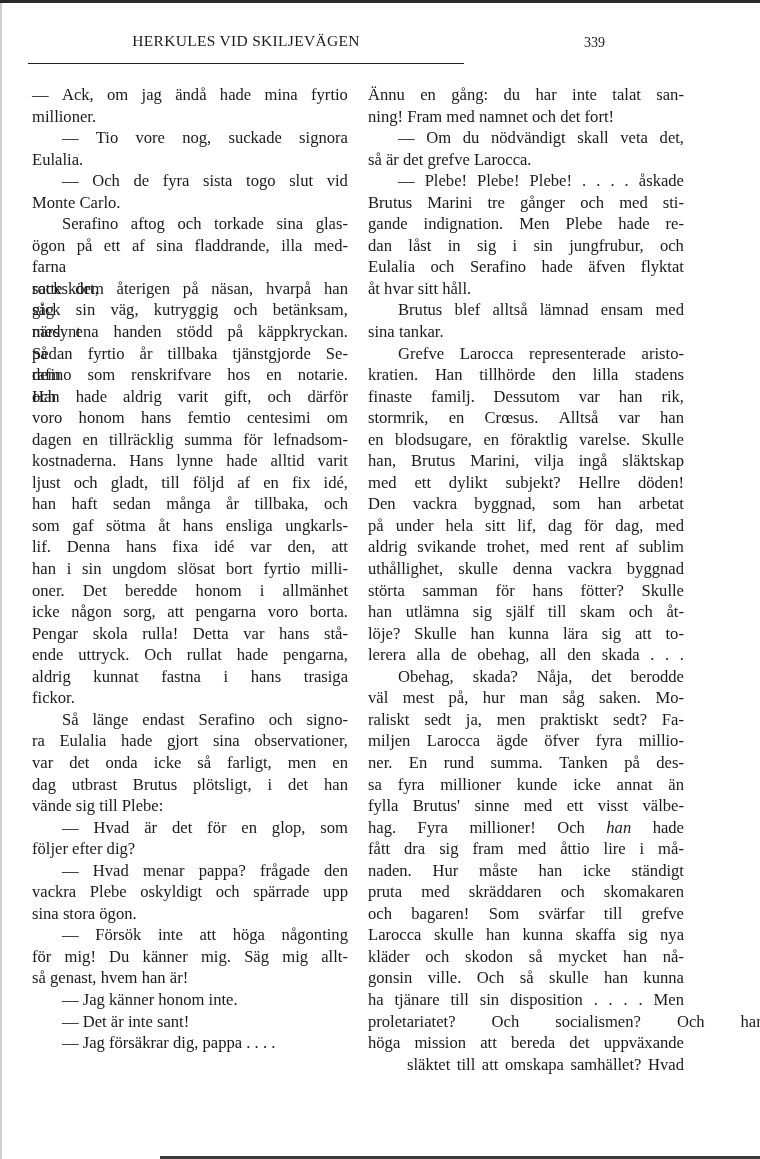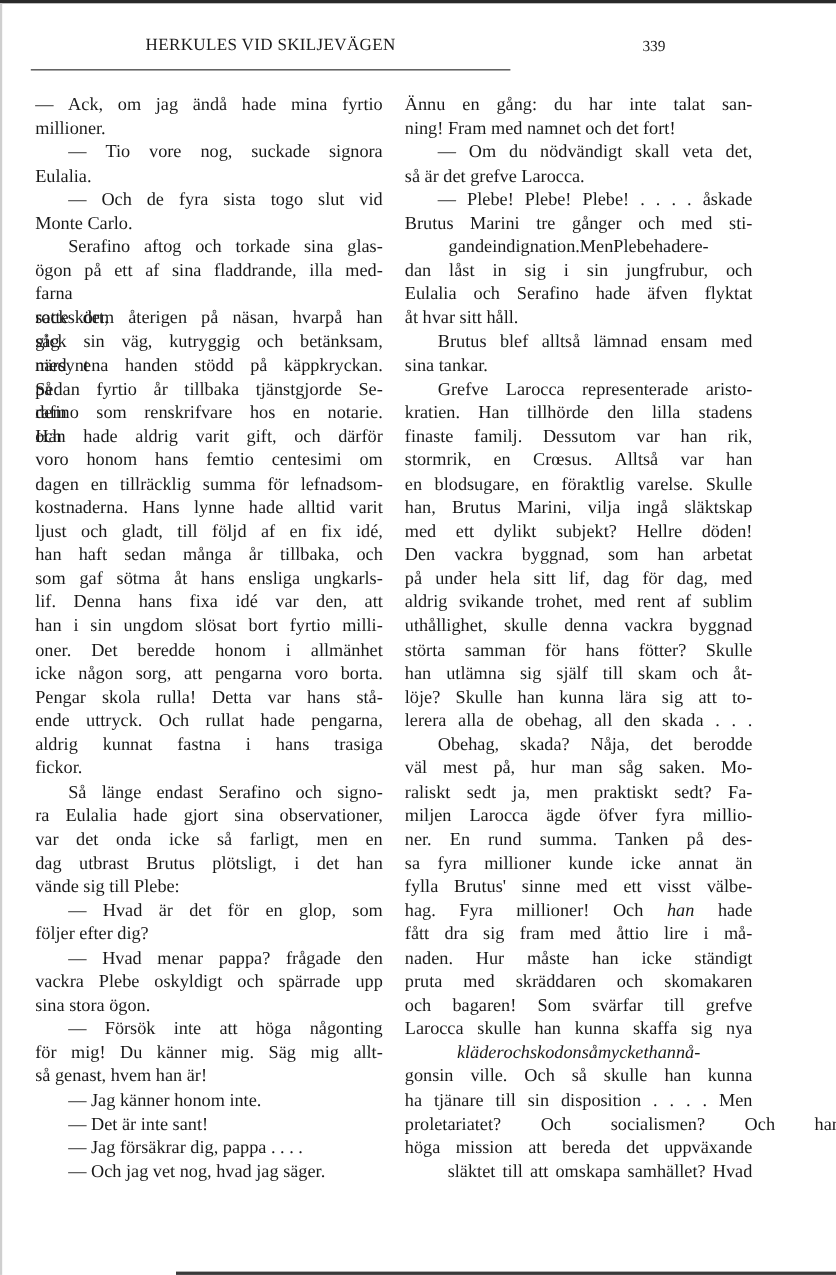--- a/index.html
+++ b/index.html
@@ -339,21 +339,20 @@
       <span>känner</span>
       <span>mig.</span>
       <span>Säg</span>
       <span>mig</span>
       <span>allt-</span>
     </div>
     <div class="line last">så genast, hvem han är!</div>
     <div class="line indent last">— Jag känner honom inte.</div>
     <div class="line indent last">— Det är inte sant!</div>
     <div class="line indent last">— Jag försäkrar dig, pappa . . . .</div>
-    <div class="line indent last">— Och jag vet nog, hvad jag säger.</div>
   </div>
 <div class="col col-right" id="col-right">
     <div class="line" style="display: flex; justify-content: space-between;">
       <span>Ännu</span>
       <span>en</span>
       <span>gång:</span>
       <span>du</span>
       <span>har</span>
       <span>inte</span>
       <span>talat</span>
@@ -383,21 +382,21 @@
     </div>
     <div class="line" style="display: flex; justify-content: space-between;">
       <span>Brutus</span>
       <span>Marini</span>
       <span>tre</span>
       <span>gånger</span>
       <span>och</span>
       <span>med</span>
       <span>sti-</span>
     </div>
-    <div class="line" style="display: flex; justify-content: center;">
+    <div class="line" style="display: flex; justify-content: space-between;">
       <span>gande</span>
       <span>indignation.</span>
       <span>Men</span>
       <span>Plebe</span>
       <span>hade</span>
       <span>re-</span>
     </div>
     <div class="line" style="display: flex; justify-content: space-between;">
       <span>dan</span>
       <span>låst</span>
@@ -660,21 +659,21 @@
     </div>
     <div class="line" style="display: flex; justify-content: space-between;">
       <span>Larocca</span>
       <span>skulle</span>
       <span>han</span>
       <span>kunna</span>
       <span>skaffa</span>
       <span>sig</span>
       <span>nya</span>
     </div>
-    <div class="line" style="display: flex; justify-content: center; font-style: italic;">
+    <div class="line" style="display: flex; justify-content: space-between;">
       <span>kläder</span>
       <span>och</span>
       <span>skodon</span>
       <span>så</span>
       <span>mycket</span>
       <span>han</span>
       <span>nå-</span>
     </div>
     <div class="line" style="display: flex; justify-content: space-between;">
       <span>gonsin</span>

